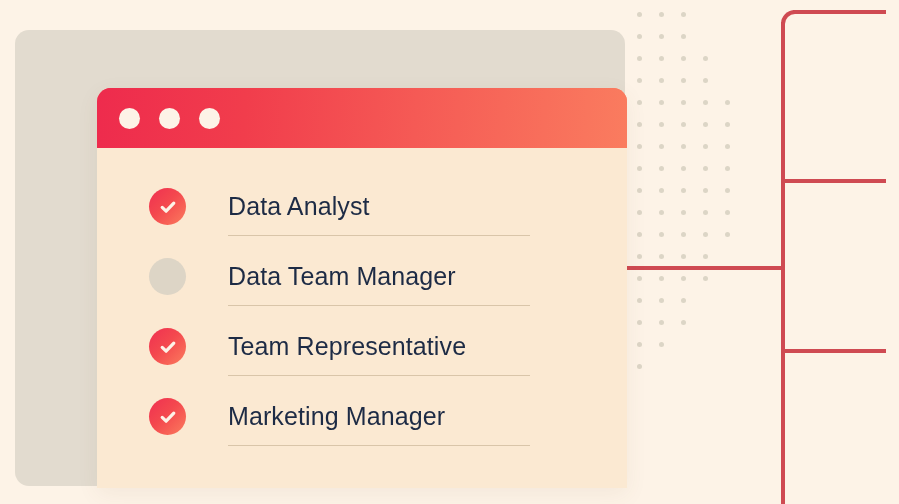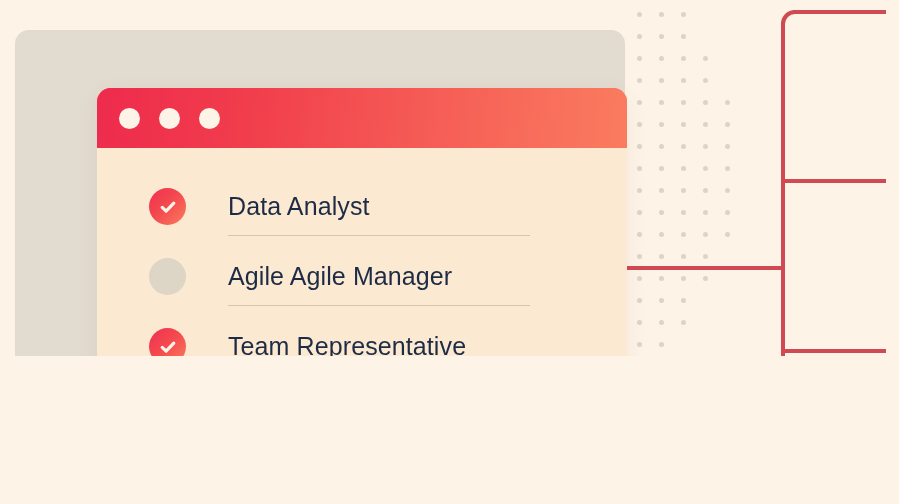--- a/index.html
+++ b/index.html
@@ -1,21 +1,21 @@
 <!DOCTYPE html>
 <html><head>
 <meta charset="utf-8">
 <style>
   html,body{margin:0;padding:0;}
   body{
     width:899px;height:504px;overflow:hidden;position:relative;
     background:#fdf3e7;
     font-family:"Liberation Sans","DejaVu Sans",sans-serif;
   }
-  #stage{position:absolute;inset:0;width:899px;height:356px;overflow:hidden;}
+  #stage{position:absolute;inset:0;width:899px;height:504px;overflow:hidden;}
 
   
   .dotgrid{position:absolute;left:628px;top:0;width:160px;height:504px;}
   .dot{position:absolute;width:5px;height:5px;border-radius:50%;background:#dcd5c6;}
 
   
   .lines{position:absolute;left:0;top:0;width:899px;height:504px;}
   .ln{position:absolute;background:#cf4a52;}
   .ln-v{width:4px;}
   .ln-h{height:4px;}
@@ -168,37 +168,38 @@
           <div class="check on">
             <svg width="20" height="20" viewBox="0 0 20 20" aria-hidden="true">
               <path d="M4.2 10.4 L8.1 14.2 L15.8 6.1" fill="none" stroke="#fdf3e7" stroke-width="3.2" stroke-linecap="round" stroke-linejoin="round"></path>
             </svg>
           </div>
           <div class="rowlabel">Data Analyst</div>
           <div class="divider"></div>
         </div>
         <div class="row">
           <div class="check off"></div>
-          <div class="rowlabel">Agile Agile Manager</div>
+          <div class="rowlabel">Data Team Manager</div>
           <div class="divider"></div>
         </div>
         <div class="row">
           <div class="check on">
             <svg width="20" height="20" viewBox="0 0 20 20" aria-hidden="true">
               <path d="M4.2 10.4 L8.1 14.2 L15.8 6.1" fill="none" stroke="#fdf3e7" stroke-width="3.2" stroke-linecap="round" stroke-linejoin="round"></path>
             </svg>
           </div>
           <div class="rowlabel">Team Representative</div>
           <div class="divider"></div>
         </div>
         <div class="row">
           <div class="check on">
             <svg width="20" height="20" viewBox="0 0 20 20" aria-hidden="true">
               <path d="M4.2 10.4 L8.1 14.2 L15.8 6.1" fill="none" stroke="#fdf3e7" stroke-width="3.2" stroke-linecap="round" stroke-linejoin="round"></path>
             </svg>
           </div>
+          <div class="rowlabel">Marketing Manager</div>
           <div class="divider"></div>
         </div>
       </div>
 
   </div>
 
 </div>
 
 </body></html>

